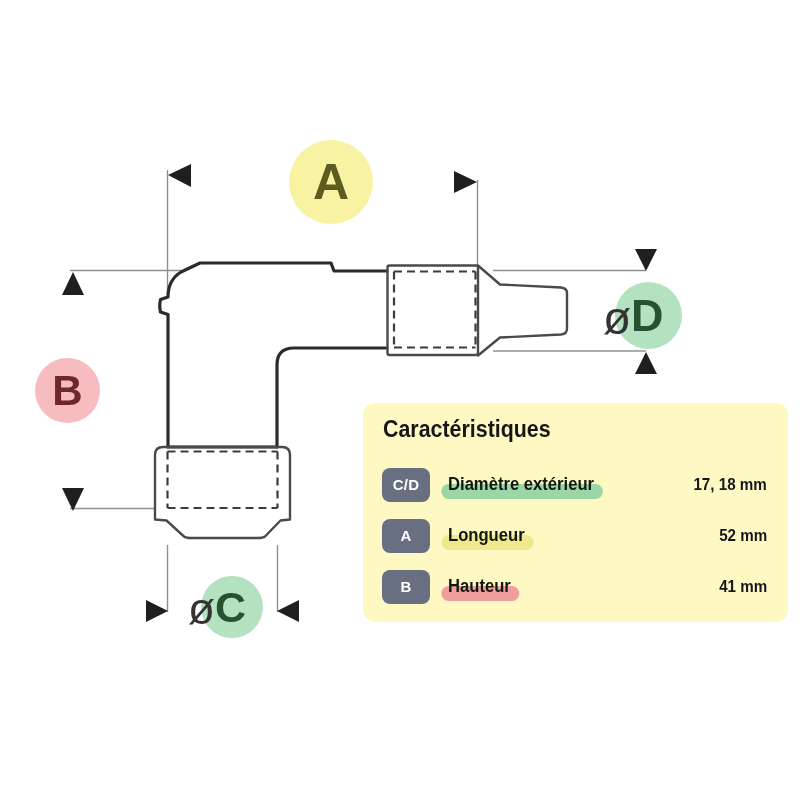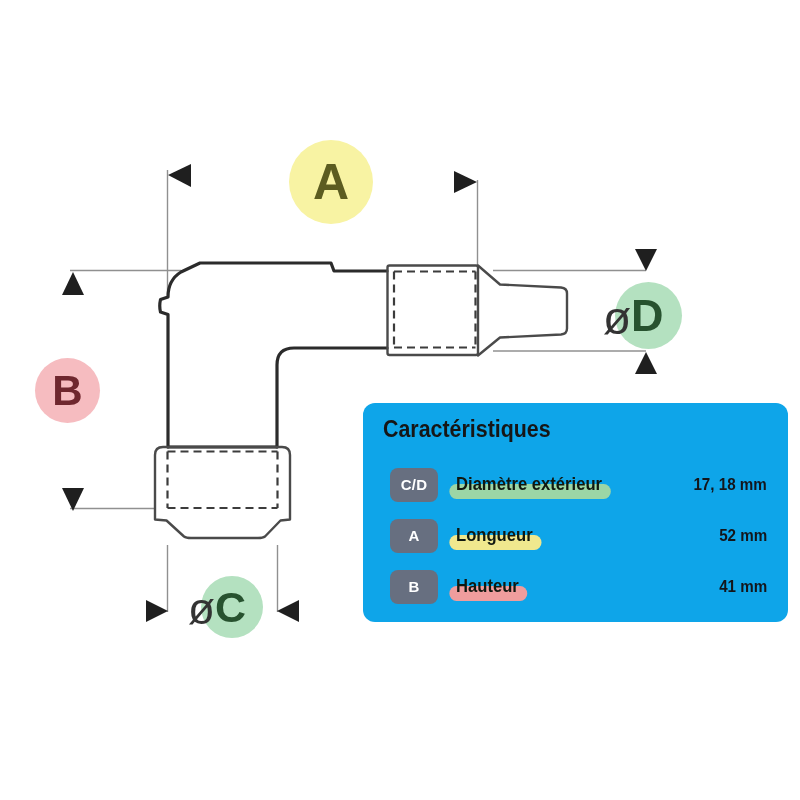--- a/index.html
+++ b/index.html
@@ -90,21 +90,20 @@
     height: 34px;
     border-radius: 8px;
     color: #ffffff;
     font-size: 15px;
     font-weight: 700;
     display: flex;
     align-items: center;
     justify-content: center;
     flex: 0 0 auto;
     letter-spacing: 0.2px;
-    margin-left: 8px;
   }
   .spec-label {
     margin-left: 18px;
     position: relative;
     font-size: 17.5px;
     font-weight: 700;
     color: #101810;
     transform: scaleX(0.95);
     transform-origin: left center;
     white-space: nowrap;
@@ -198,21 +197,21 @@
     <span class="phi" style="font-size: 46px; color: rgb(51, 51, 51);">ø</span>
     <span class="cap-letter" style="font-size: 45px; color: rgb(39, 82, 47);">D</span>
   </div>
 
   <div class="dim-circle" style="left: 201px; top: 576px; width: 62px; height: 62px; background-color: rgb(180, 225, 192);"></div>
   <div class="dim-combo" style="left:188px; top:576px; height:62px;">
     <span class="phi" style="font-size: 44px; color: rgb(51, 51, 51);">ø</span>
     <span class="cap-letter" style="font-size: 43px; color: rgb(39, 82, 47);">C</span>
   </div>
 
-  <div class="panel" style="background-color: #0ea5e9;">
+  <div class="panel" style="background-color: #fef9c3;">
 
     <div class="panel-title">Caractéristiques</div>
 
     <div class="spec-row r0">
       <div class="spec-badge" style="background-color: rgb(103, 111, 128);">C/D</div>
       <div class="spec-label">
         <span class="band" style="background-color: rgb(156, 214, 166);"></span>
         <span class="label-text">Diamètre extérieur</span>
       </div>
       <div class="spec-value">17, 18 mm</div>

